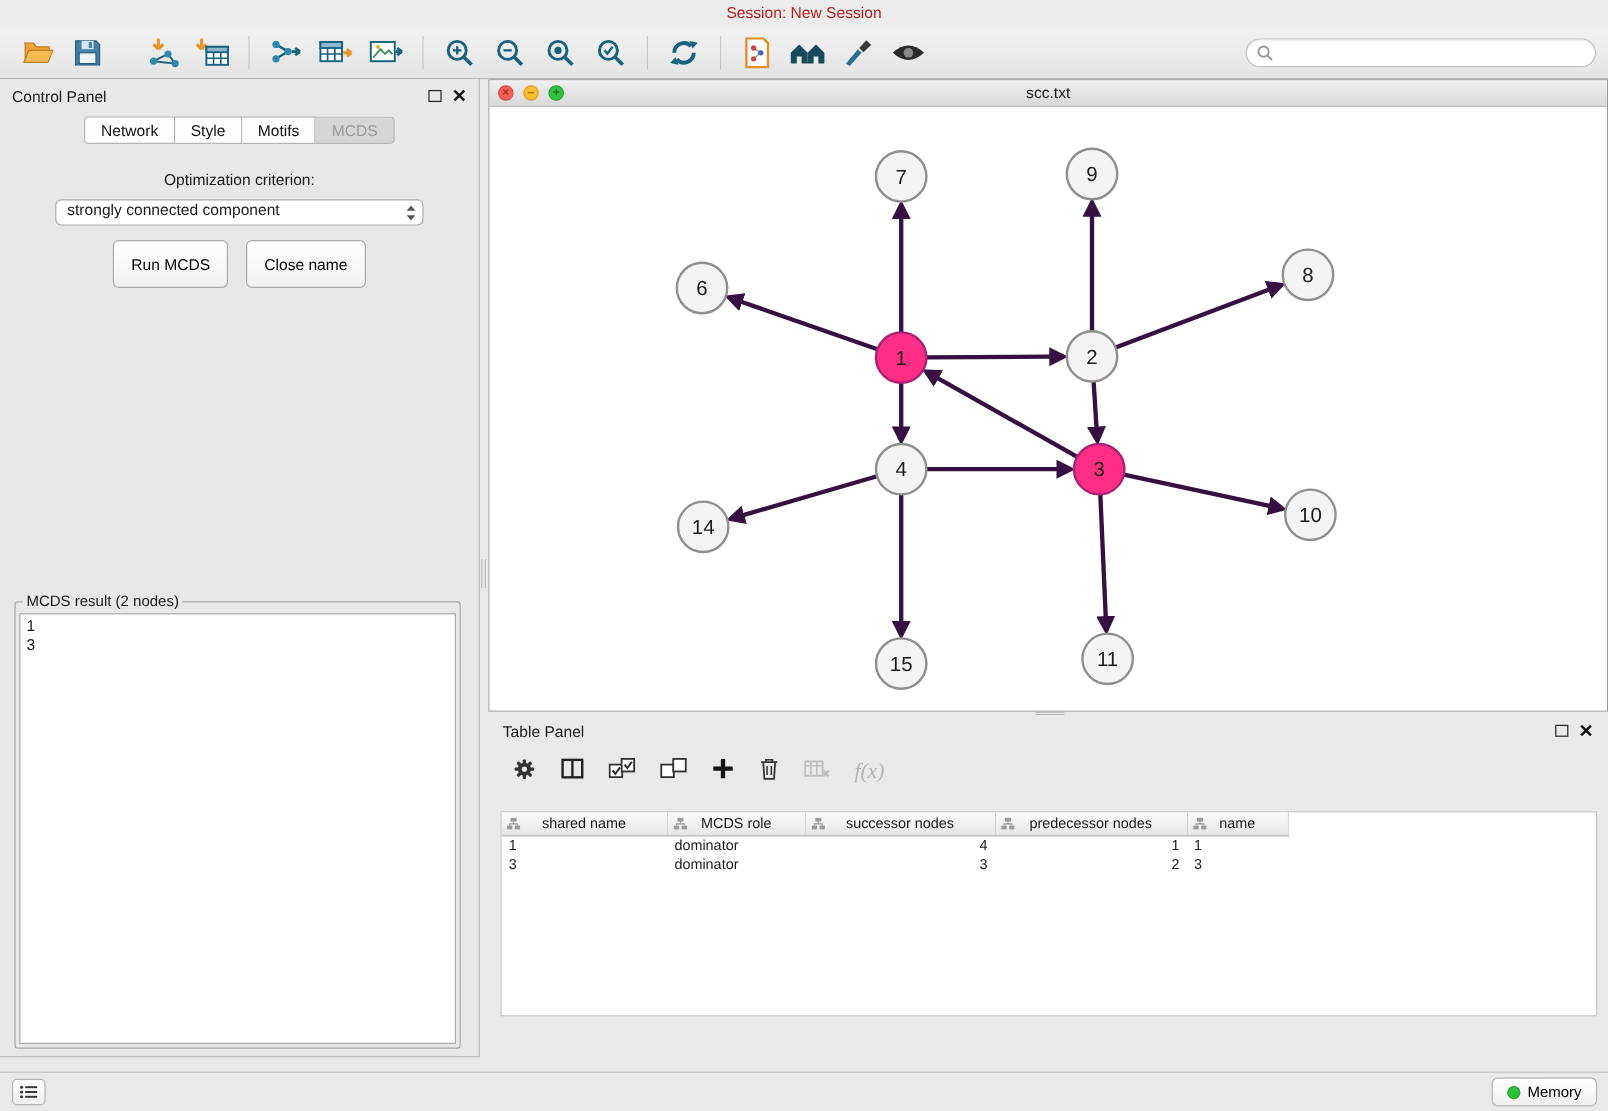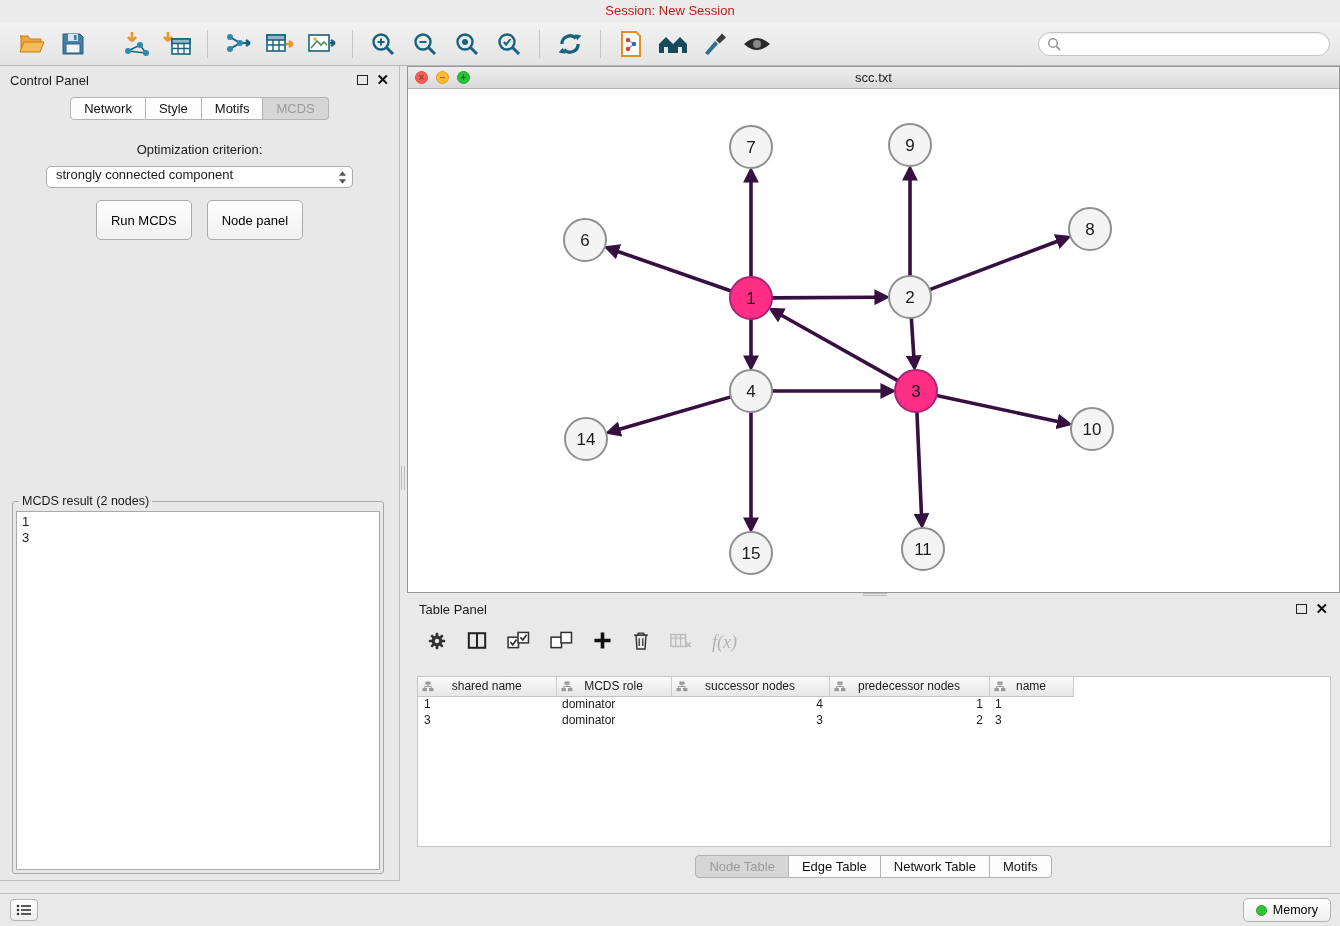--- a/index.html
+++ b/index.html
@@ -270,21 +270,21 @@
     <span>strongly connected component</span>
     <span class="arrows">
       <svg width="9" height="15" viewBox="0 0 10 16">
         <path d="M5 1 L9 6 H1z" fill="#555"></path>
         <path d="M5 15 L1 10 H9z" fill="#555"></path>
       </svg>
     </span>
   </div>
   <div class="btn-row">
     <button class="btn">Run MCDS</button>
-    <button class="btn">Node panel</button>
+    <button class="btn">Close name</button>
   </div>
   <fieldset class="mcds">
     <legend>MCDS result (2 nodes)</legend>
     <div class="mcds-list">
       <div class="mcds-item">1</div>
       <div class="mcds-item">3</div>
     </div>
   </fieldset>
 </div>
 
@@ -506,28 +506,20 @@
         <tr>
           <td>3</td>
           <td>dominator</td>
           <td class="r">3</td>
           <td class="r">2</td>
           <td>3</td>
         </tr>
       </tbody>
     </table>
   </div>
-  <div class="tp-tabs">
-    <div class="seg-group">
-      <button class="seg active">Node Table</button>
-      <button class="seg">Edge Table</button>
-      <button class="seg">Network Table</button>
-      <button class="seg">Motifs</button>
-    </div>
-  </div>
 </div>
 
 <div class="statusbar">
   <button class="list-btn">
     <svg width="16" height="12" viewBox="0 0 16 12">
       <circle cx="2" cy="2" r="1.3" fill="#333"></circle>
         <rect x="5" y="1.2" width="10" height="1.6" fill="#333"></rect>
       <circle cx="2" cy="6" r="1.3" fill="#333"></circle>
         <rect x="5" y="5.2" width="10" height="1.6" fill="#333"></rect>
       <circle cx="2" cy="10" r="1.3" fill="#333"></circle>

